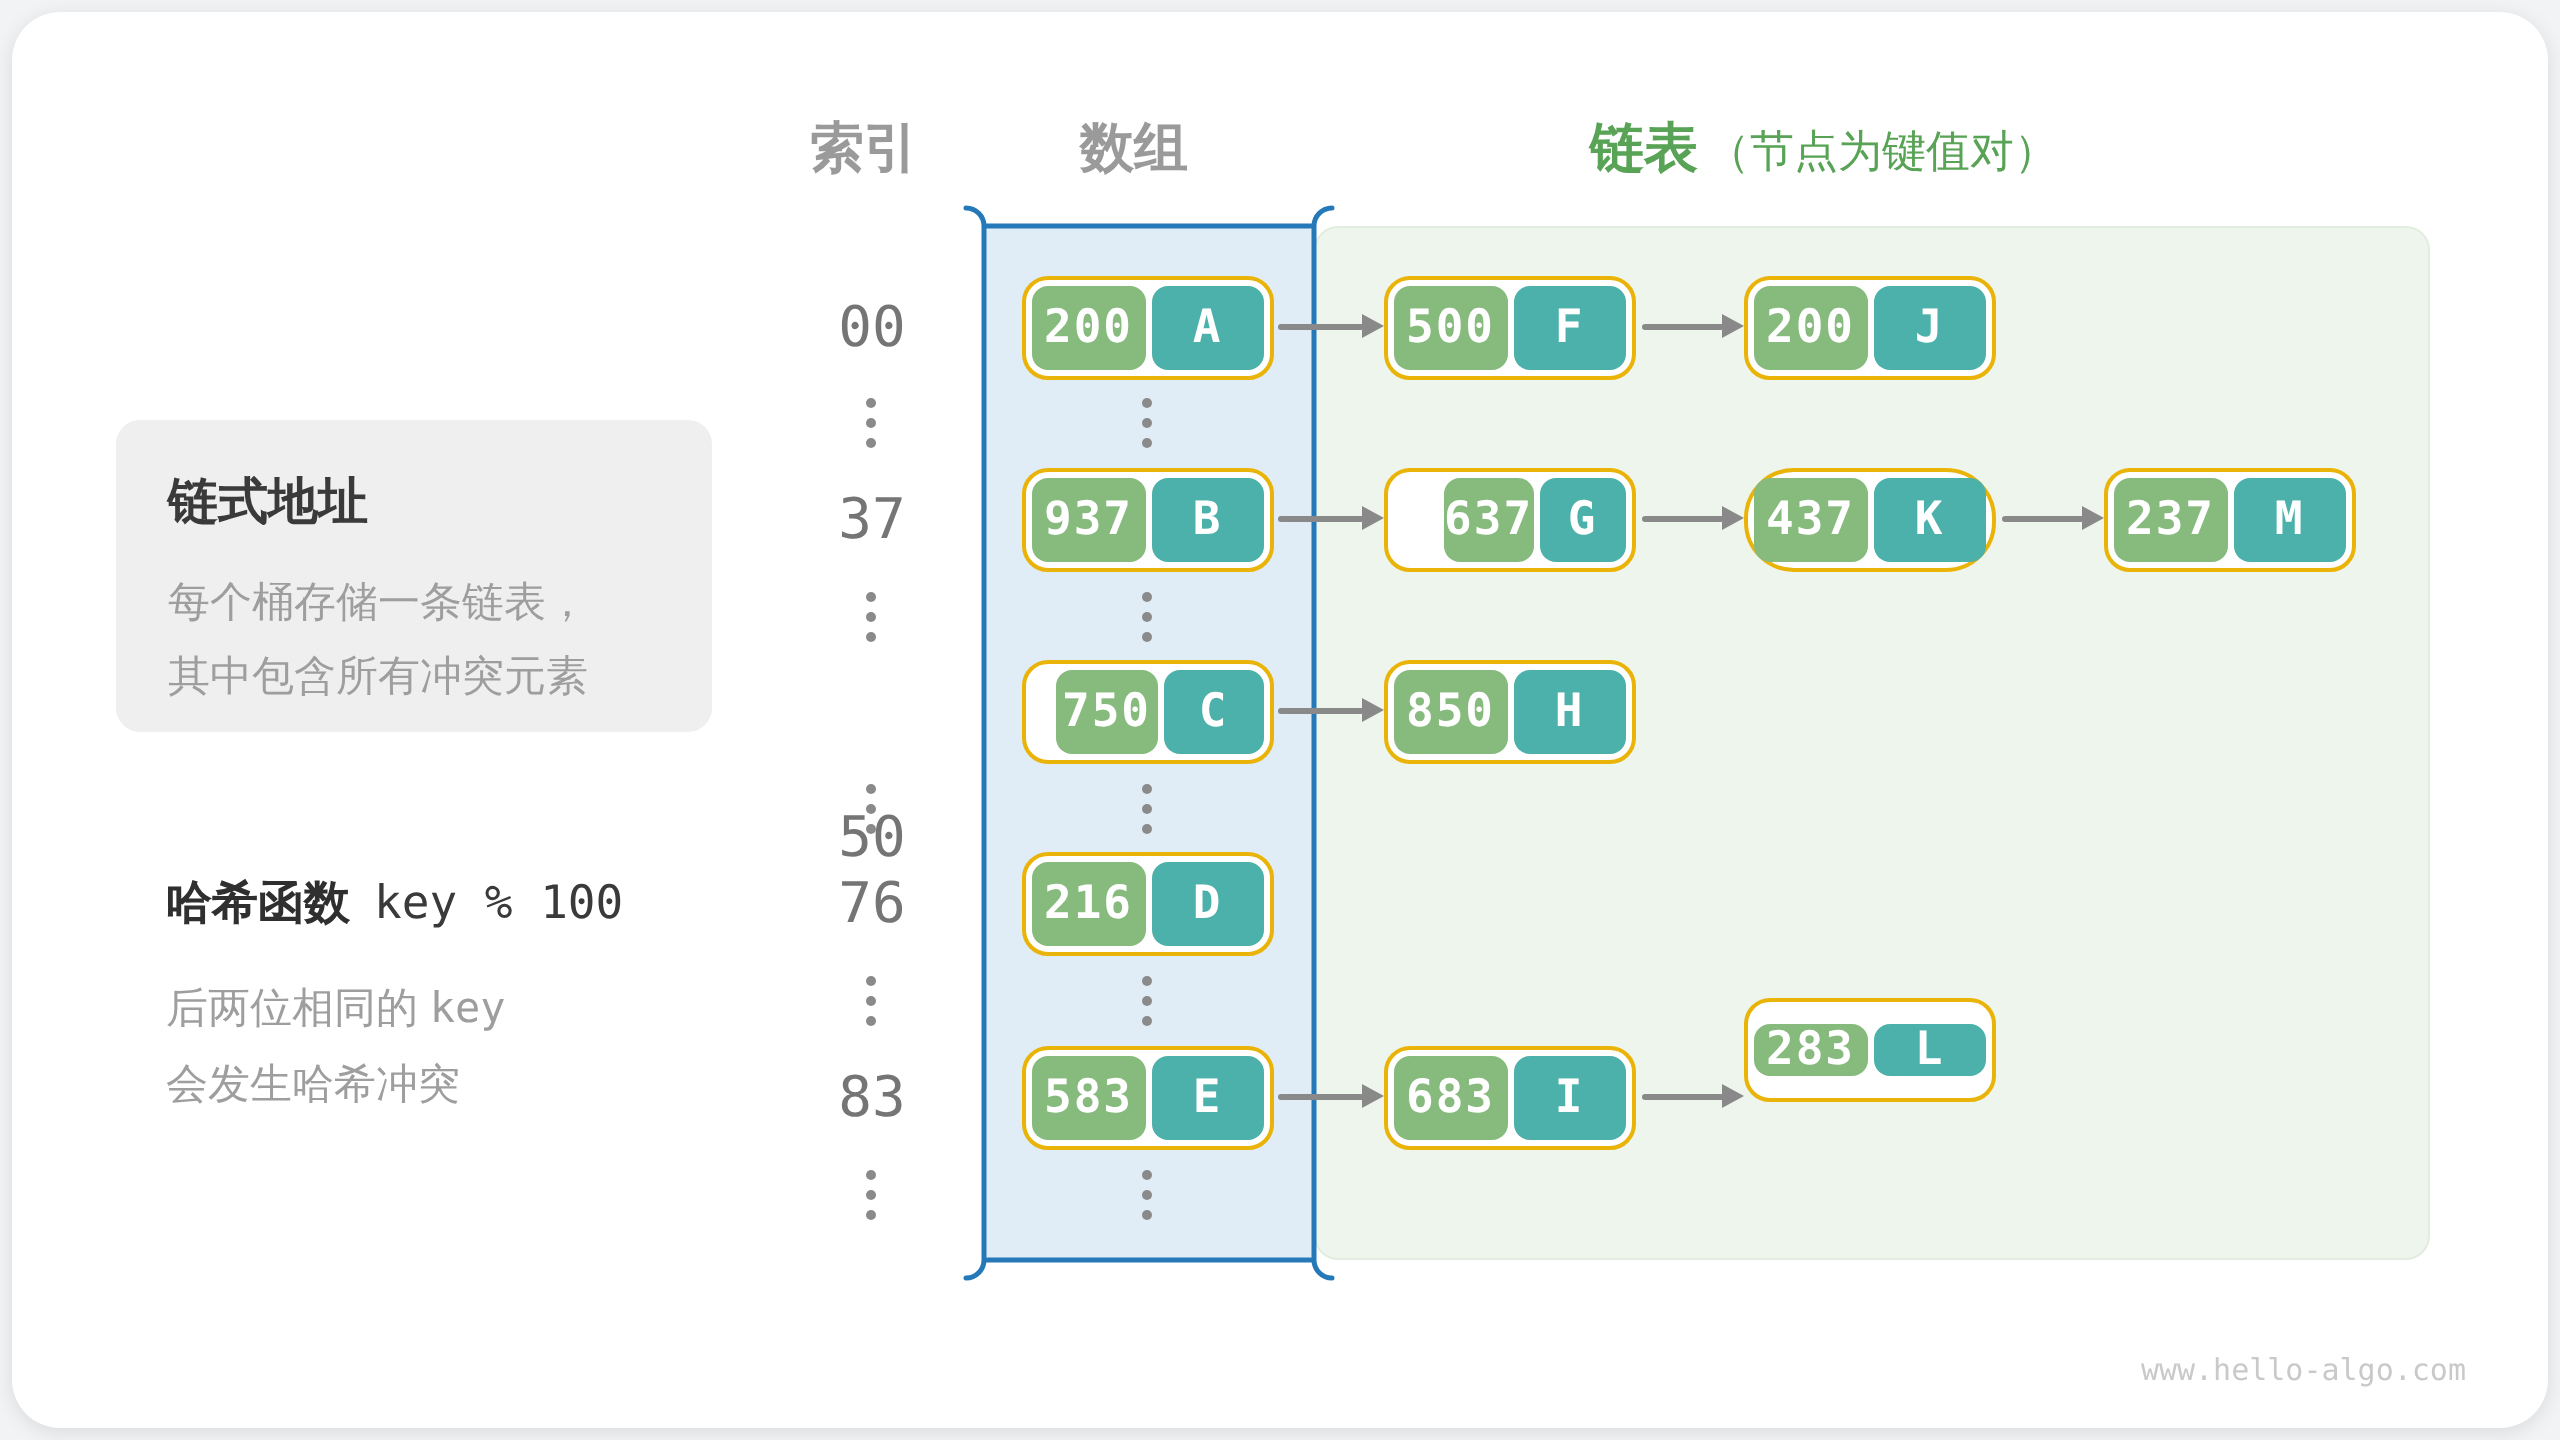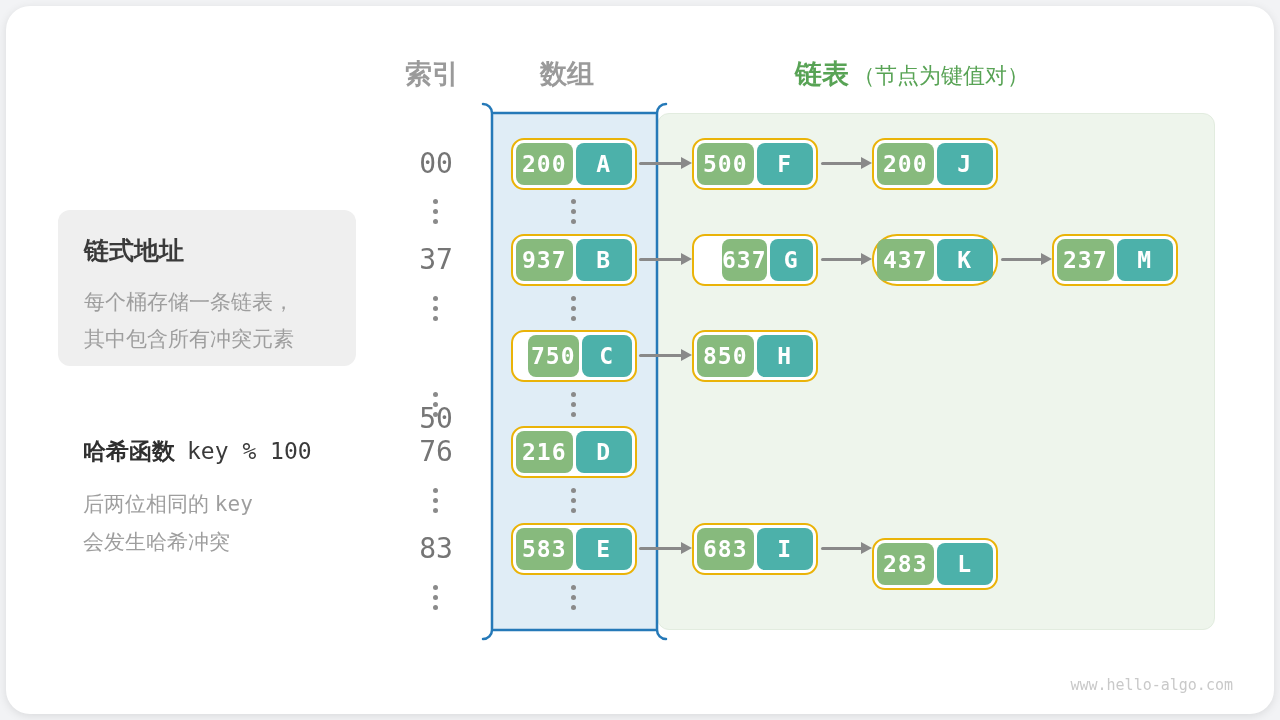--- a/index.html
+++ b/index.html
@@ -235,20 +235,20 @@
   <div class="abs pair" style="left:505px; top:517px;">
     <div class="tile key">583</div>
     <div class="tile val">E</div>
   </div>
   <div class="abs arrow" style="left:633px; top:541px; width:43px;"></div>
   <div class="abs pair" style="left:686px; top:517px;">
     <div class="tile key">683</div>
     <div class="tile val">I</div>
   </div>
   <div class="abs arrow" style="left:815px; top:541px; width:41px;"></div>
-  <div class="abs pair" style="left:866px; top:532px;">
+  <div class="abs pair" style="left:866px; top:493px;align-items:center;">
     <div class="tile key">283</div>
     <div class="tile val">L</div>
   </div>
 
   <div class="abs watermark">www.hello-algo.com</div>
 
 </div>
 
 </body></html>

